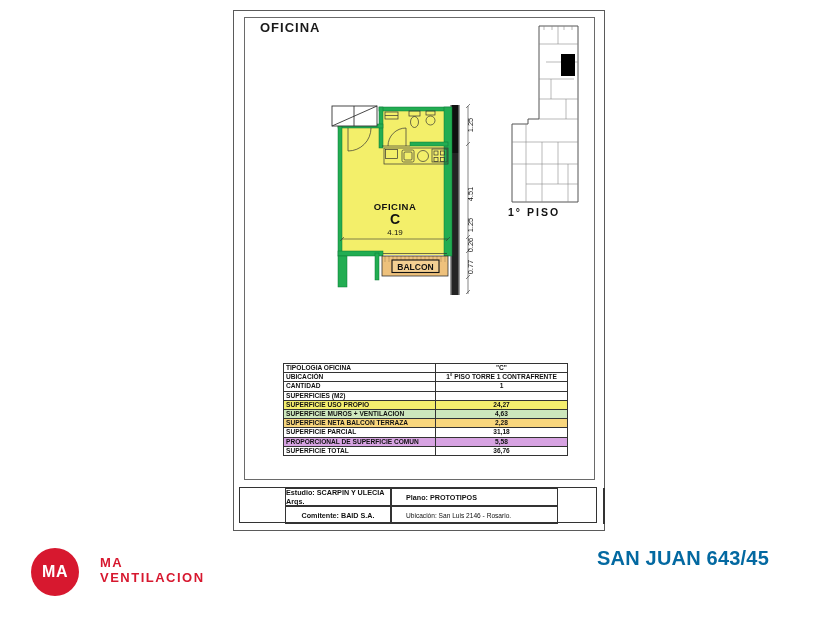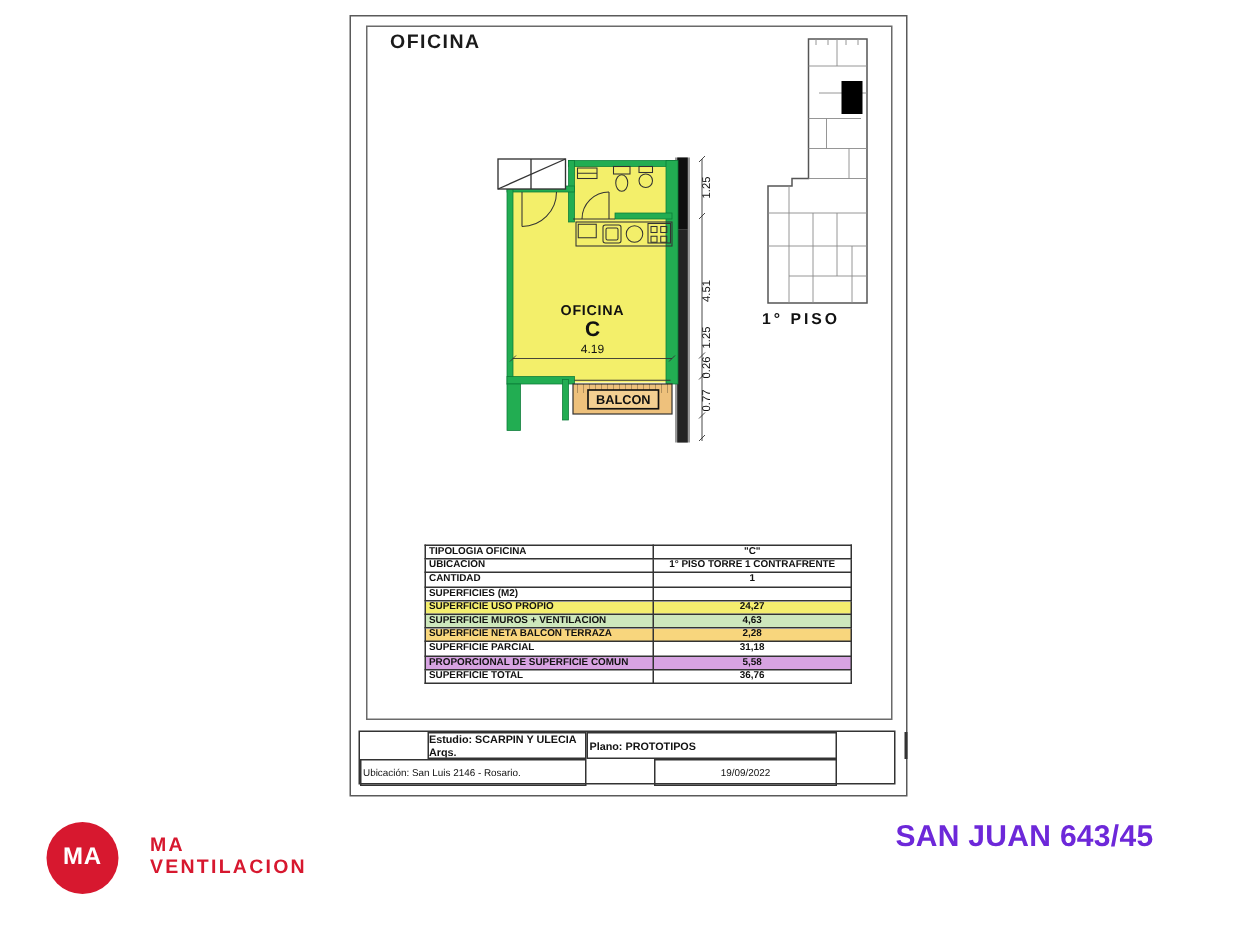--- a/index.html
+++ b/index.html
@@ -13,29 +13,29 @@
   .areas{left:283px;top:363px;width:284px;border-collapse:collapse;table-layout:fixed;}
   .areas td{border:0.8px solid #333;height:9.2px;padding:0 2px;font-size:6.6px;font-weight:bold;
             line-height:8px;white-space:nowrap;overflow:hidden;box-sizing:border-box;}
   .areas td.lbl{width:152px;text-align:left;}
   .areas td.val{width:132px;text-align:center;}
   
   .tblock{left:239px;top:487px;width:358px;height:36px;border:1px solid #333;box-sizing:border-box;
           display:grid;grid-template-columns:151px 167px 39px;grid-template-rows:18px 18px;}
   .tblock .cell{border:0.6px solid #333;box-sizing:border-box;display:flex;align-items:center;overflow:hidden;}
   .cell.c-center{justify-content:center;margin-left:45px;}
-  .cell.c-left{padding-left:1px;}
+  .cell.c-left{padding-left:14px;}
   .t-bold{font-size:7.2px;font-weight:bold;}
   .t-norm{font-size:6.6px;}
   
   .logo-circle{left:31px;top:548px;width:48px;height:48px;border-radius:50%;background:#d7182f;
                display:flex;align-items:center;justify-content:center;}
   .logo-initials{color:#ffffff;font-size:16px;font-weight:bold;letter-spacing:0.5px;}
   .wordmark{left:100px;top:555px;color:#d7182f;font-weight:bold;font-size:13px;line-height:15px;letter-spacing:1.5px;}
-  .project{left:597px;top:548px;color:#6d28d9;font-weight:bold;font-size:20px;line-height:21.5px;letter-spacing:0.2px;}
+  .project{left:597px;top:548px;color:#0369a1;font-weight:bold;font-size:20px;line-height:21.5px;letter-spacing:0.2px;}
   svg text{font-family:"Liberation Sans", sans-serif;}
 </style>
 </head>
 <body>
 
 <div class="page">
 
   <div class="abs frame-outer"></div>
   <div class="abs frame-inner"></div>
 
@@ -220,20 +220,21 @@
         <td class="lbl">SUPERFICIE TOTAL</td>
         <td class="val">36,76</td>
         </tr>
     </tbody>
   </table>
 
   <div class="abs tblock">
     <div class="cell c-center t-bold">Estudio: SCARPIN Y ULECIA Arqs.</div>
     <div class="cell c-left t-bold">Plano:  PROTOTIPOS</div>
     <div class="cell c-center t-norm">ESC: 1:75</div>
+    <div class="cell c-center t-bold">Comitente: BAID S.A.</div>
     <div class="cell c-left t-norm">Ubicación: San Luis 2146  - Rosario.</div>
     <div class="cell c-center t-norm">19/09/2022</div>
   </div>
 
   <div class="abs logo-circle">
     <span class="logo-initials">MA</span>
   </div>
   <div class="abs wordmark">
     <div>MA</div>
     <div>VENTILACION</div>

